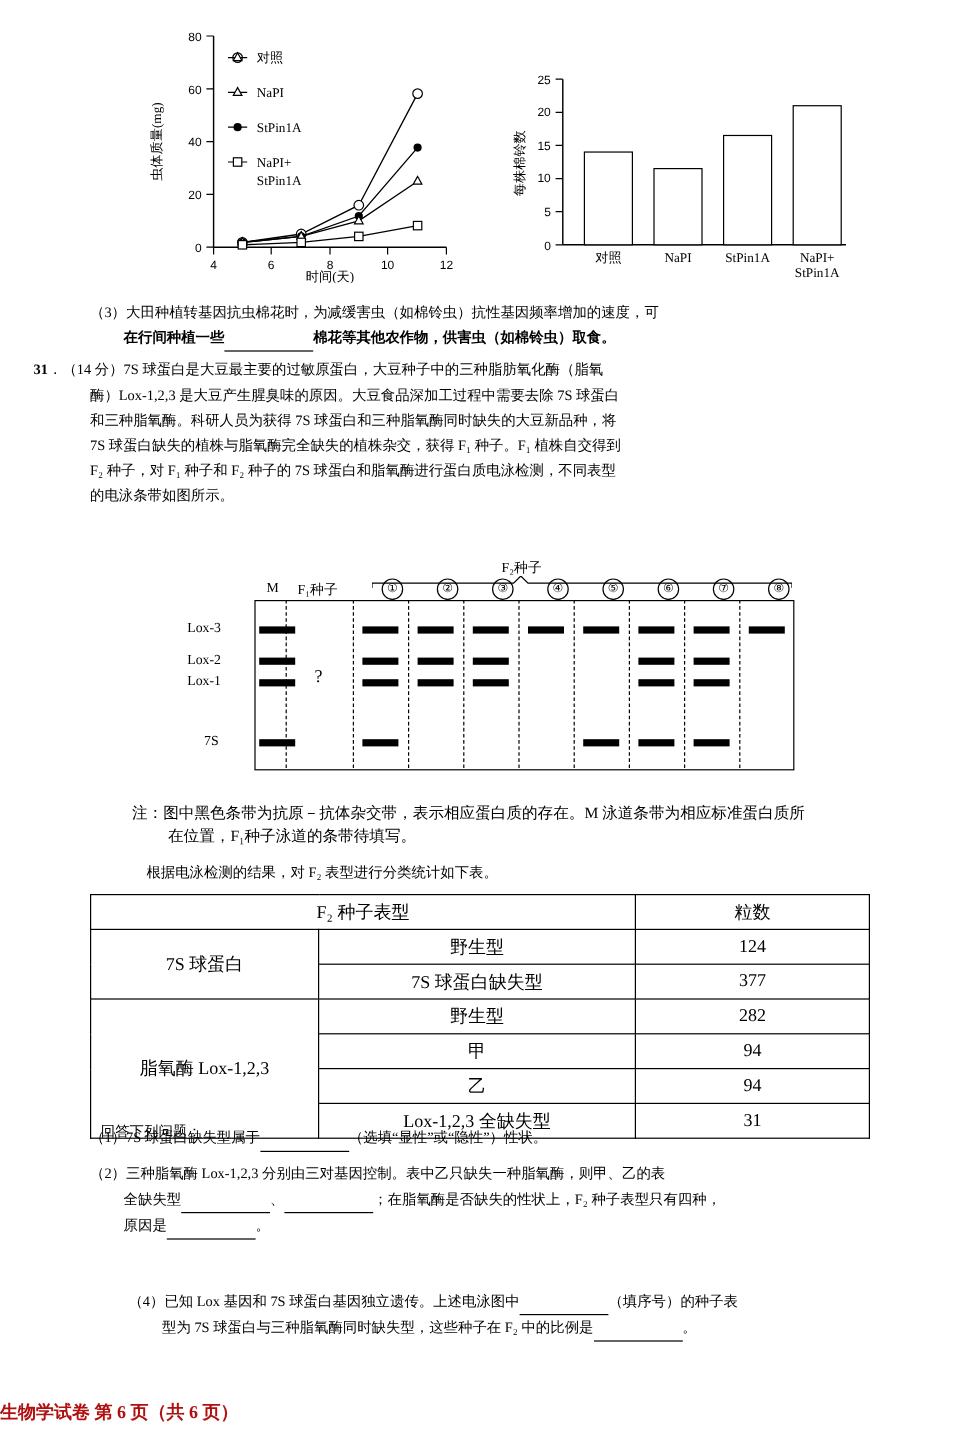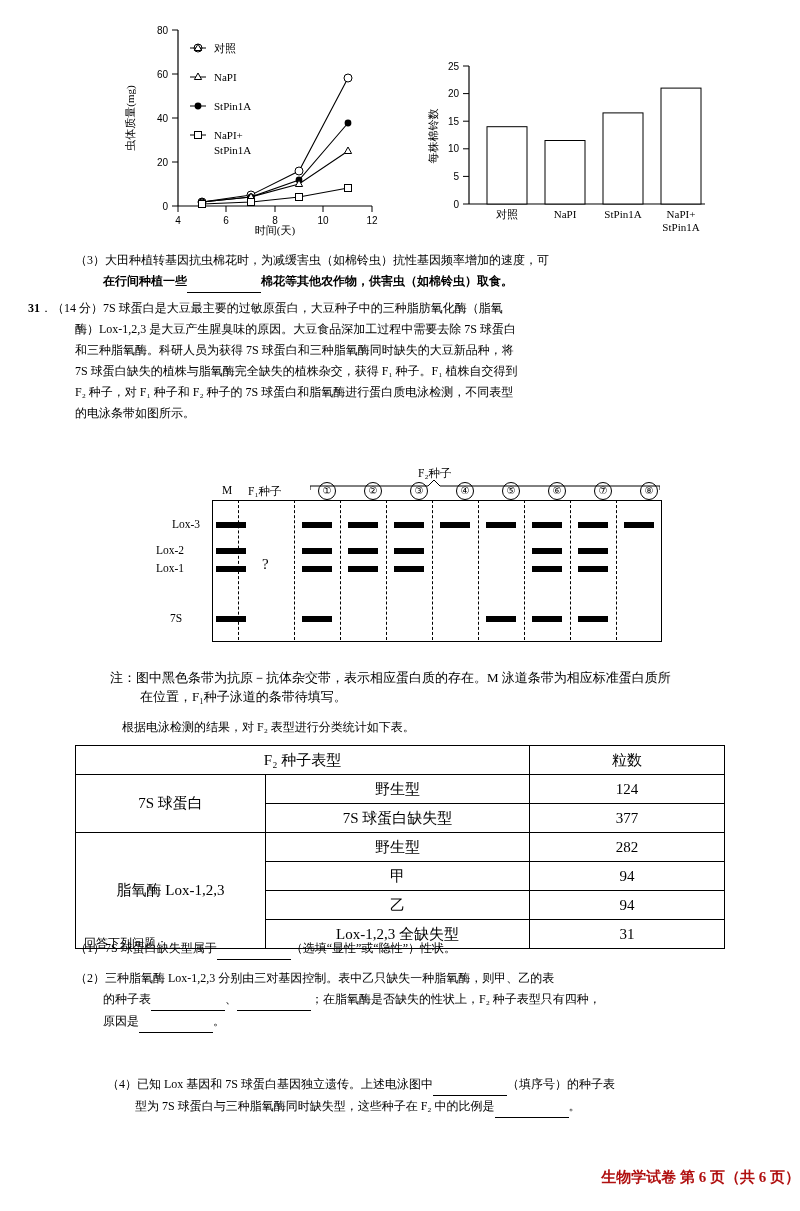--- a/index.html
+++ b/index.html
@@ -30,21 +30,21 @@
   .band{position:absolute;background:#000;height:6px;}
   .dash{position:absolute;width:0;border-left:1px dashed #000;height:140px;top:30px;}
   .lane-num{position:absolute;font-size:10px;width:16px;height:16px;border:1px solid #000;border-radius:50%;
             text-align:center;line-height:15px;font-family:"Liberation Sans",sans-serif;}
   .note{position:absolute;left:110px;top:668px;width:580px;font-size:13px;line-height:19px;}
 
   
   .tbl{position:absolute;left:75px;top:745px;width:650px;border-collapse:collapse;}
   .tbl td{border:1px solid #000;font-size:15px;text-align:center;padding:3px 2px;height:22px;}
 
-  .footer{position:absolute;left:0;top:1168px;width:800px;text-align:right;
+  .footer{position:absolute;left:0;top:1168px;width:800px;text-align:left;
           font-size:15px;font-weight:bold;color:#b01010;font-family:"Liberation Serif",serif;}
 </style>
 </head>
 <body>
 
 <div class="page">
 
   <div class="charts">
 
     <div class="chart" style="left:110px;top:0;">
@@ -192,21 +192,21 @@
     <div class="gel-label" style="left:98px;top:14px;">F₁种子</div>
     <div class="lane-num" style="left:168px;top:12px;">①</div>
     <div class="lane-num" style="left:214px;top:12px;">②</div>
     <div class="lane-num" style="left:260px;top:12px;">③</div>
     <div class="lane-num" style="left:306px;top:12px;">④</div>
     <div class="lane-num" style="left:352px;top:12px;">⑤</div>
     <div class="lane-num" style="left:398px;top:12px;">⑥</div>
     <div class="lane-num" style="left:444px;top:12px;">⑦</div>
     <div class="lane-num" style="left:490px;top:12px;">⑧</div>
 
-    <div class="gel-label" style="left:6px;top:48px;margin-left:16px;">Lox-3</div>
+    <div class="gel-label" style="left:6px;top:48px;">Lox-3</div>
     <div class="gel-label" style="left:6px;top:74px;">Lox-2</div>
     <div class="gel-label" style="left:6px;top:92px;">Lox-1</div>
     <div class="gel-label" style="left:20px;top:142px;">7S</div>
 
     <div class="gelbox"></div>
 
     <div class="dash" style="left:88px;"></div>
     <div class="dash" style="left:144px;"></div>
     <div class="dash" style="left:190px;"></div>
     <div class="dash" style="left:236px;"></div>
@@ -300,21 +300,21 @@
 
   <div class="para" style="left:84px;top:915px;width:640px;margin-top:18px;">回答下列问题：</div>
 
   <div class="para" style="left:75px;top:938px;width:655px;">
     <span>（1）7S 球蛋白缺失型属于</span><span class="u-md">&nbsp;</span><span>（选填“显性”或“隐性”）性状。</span>
   </div>
 
   <div class="para" style="left:75px;top:968px;width:655px;">
     <div>（2）三种脂氧酶 Lox-1,2,3 分别由三对基因控制。表中乙只缺失一种脂氧酶，则甲、乙的表</div>
     <div style="padding-left:28px;">
-      <span>的种子表</span><span class="u-md">&nbsp;</span><span>、</span><span class="u-md">&nbsp;</span><span>；在脂氧酶是否缺失的性状上，F₂ 种子表型只有四种，</span>
+      <span>全缺失型</span><span class="u-md">&nbsp;</span><span>、</span><span class="u-md">&nbsp;</span><span>；在脂氧酶是否缺失的性状上，F₂ 种子表型只有四种，</span>
     </div>
     <div style="padding-left:28px;">
       <span>原因是</span><span class="u-md">&nbsp;</span><span>。</span>
     </div>
   </div>
 
 
   <div class="para" style="left:75px;top:1074px;width:655px;margin-left:32px;">
     <div>
       <span>（4）已知 Lox 基因和 7S 球蛋白基因独立遗传。上述电泳图中</span><span class="u-md">&nbsp;</span><span>（填序号）的种子表</span>

